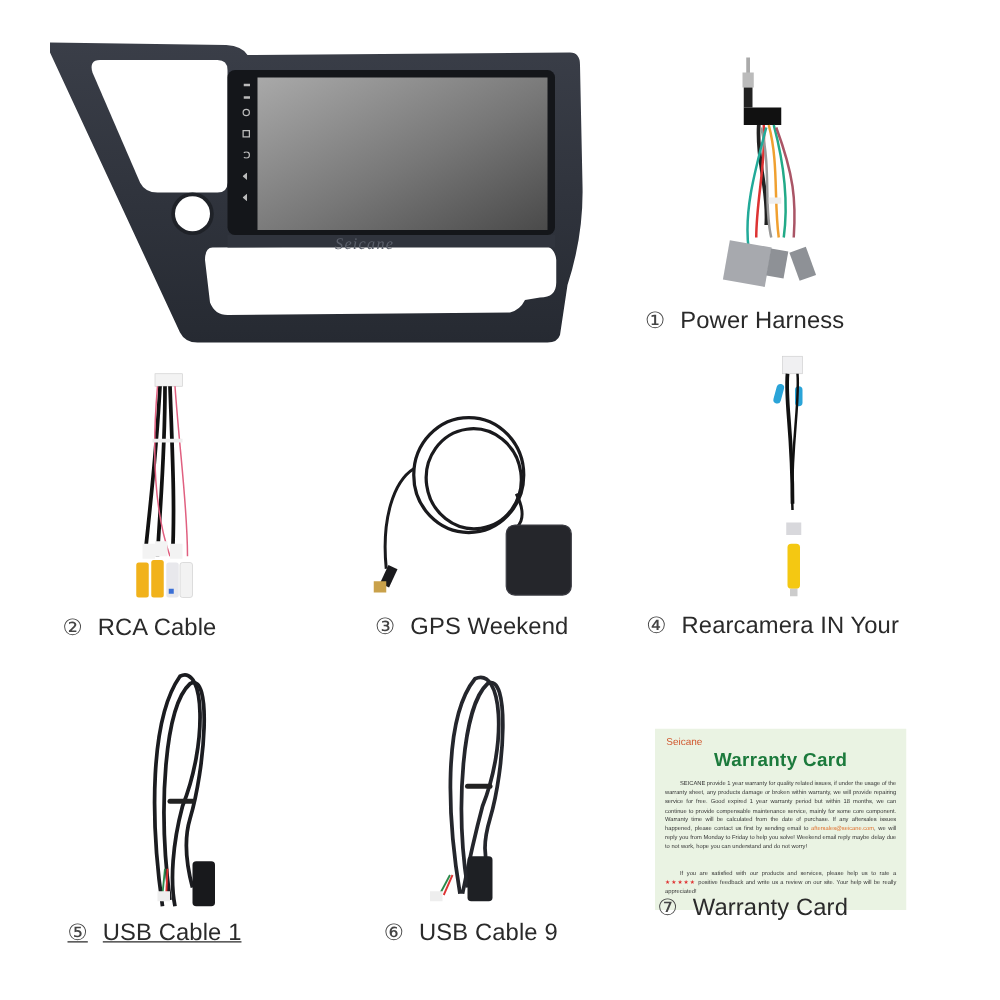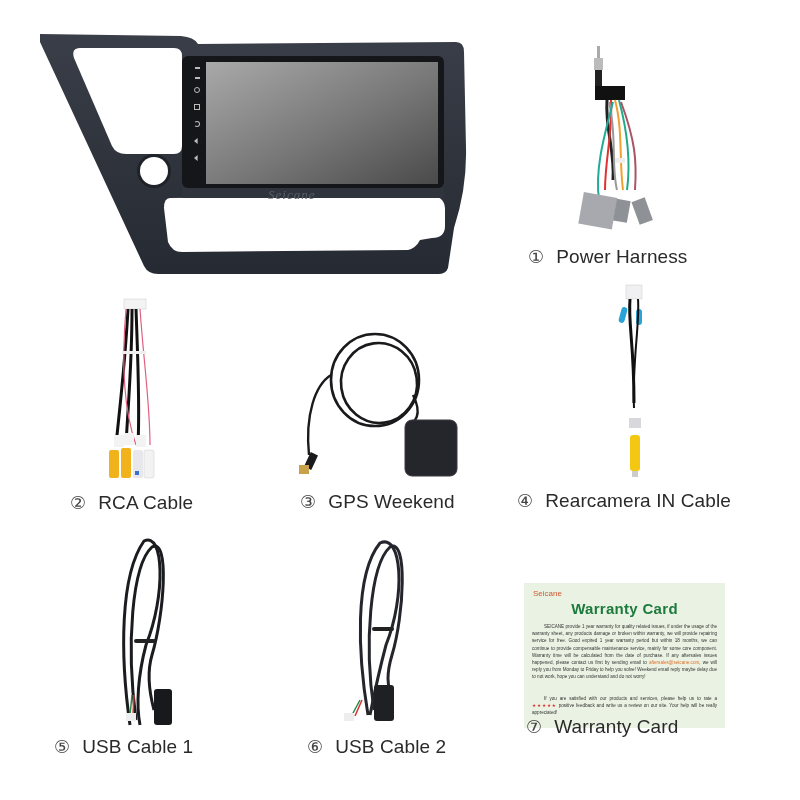--- a/index.html
+++ b/index.html
@@ -82,21 +82,21 @@
         <rect x="6" y="155" width="34" height="32" fill="#a7a9ae"></rect>
       </g>
     <g transform="rotate(10 48 170)">
         <rect x="40" y="160" width="14" height="22" fill="#8e9196"></rect>
       </g>
     <g transform="rotate(-20 70 170)">
         <rect x="60" y="158" width="14" height="24" fill="#8e9196"></rect>
       </g>
   </svg>
 </div>
-<div class="label" style="left:516px; top:246px;margin-left:12px;">
+<div class="label" style="left:516px; top:246px;">
   <span class="num">①</span><span>Power Harness</span>
 </div>
 
 <div class="abs" style="left:100px; top:295px; width:70px; height:195px;">
   <svg width="70" height="195" viewBox="0 0 70 195">
     <rect x="24" y="4" width="22" height="10" fill="#f3f3f3" stroke="#ccc" stroke-width="0.5"></rect>
     <path d="M28 14 C25 70 20 110 16 150" stroke="#111" stroke-width="3" fill="none"></path>
     <path d="M32 14 C32 70 28 110 26 150" stroke="#111" stroke-width="3" fill="none"></path>
     <path d="M36 14 C38 70 40 110 38 150" stroke="#111" stroke-width="3" fill="none"></path>
     <path d="M40 14 C44 70 50 110 50 150" stroke="#e06080" stroke-width="1.2" fill="none"></path>
@@ -105,21 +105,21 @@
     <rect x="14" y="140" width="10" height="12" fill="#f3f3f3"></rect>
     <rect x="24" y="138" width="10" height="12" fill="#f3f3f3"></rect>
     <rect x="36" y="140" width="10" height="12" fill="#f3f3f3"></rect>
     <rect x="9" y="155" width="10" height="28" rx="2" fill="#f1b21b"></rect>
     <rect x="21" y="153" width="10" height="30" rx="2" fill="#f1b21b"></rect>
     <rect x="33" y="155" width="10" height="28" rx="2" fill="#e8e8ec"></rect>
     <rect x="44" y="155" width="10" height="28" rx="2" fill="#f2f2f2" stroke="#ccc" stroke-width="0.5"></rect>
     <rect x="35" y="176" width="4" height="4" fill="#3a6fd6"></rect>
   </svg>
 </div>
-<div class="label" style="left:70px; top:492px;">
+<div class="label" style="left:50px; top:492px;">
   <span class="num">②</span><span>RCA Cable</span>
 </div>
 
 <div class="abs" style="left:295px; top:325px; width:170px; height:160px;">
   <svg width="170" height="160" viewBox="0 0 170 160">
     <ellipse cx="80" cy="55" rx="44" ry="46" stroke="#1a1a1d" stroke-width="2.6" fill="none"></ellipse>
     <ellipse cx="84" cy="58" rx="38" ry="40" stroke="#1a1a1d" stroke-width="2.6" fill="none" transform="rotate(-8 84 58)"></ellipse>
     <path d="M36 50 C20 60 10 90 14 130" stroke="#1a1a1d" stroke-width="2.4" fill="none"></path>
     <rect x="12" y="128" width="8" height="16" fill="#1a1a1d" transform="rotate(25 16 136)"></rect>
     <rect x="4" y="140" width="10" height="9" fill="#c9a14a"></rect>
@@ -138,51 +138,51 @@
     <rect x="10" y="24" width="6" height="16" rx="3" fill="#2aa4d8" transform="rotate(15 13 32)"></rect>
     <rect x="26" y="26" width="6" height="16" rx="3" fill="#2aa4d8"></rect>
     <path d="M20 16 C18 40 24 60 24 120" stroke="#111" stroke-width="3" fill="none"></path>
     <path d="M28 16 C30 40 22 80 24 125" stroke="#111" stroke-width="2" fill="none"></path>
     <rect x="19" y="135" width="12" height="10" fill="#d8d8dc"></rect>
     <rect x="20" y="152" width="10" height="36" rx="3" fill="#f4c812"></rect>
     <rect x="22" y="188" width="6" height="6" fill="#ccc"></rect>
   </svg>
 </div>
 <div class="label" style="left:517px; top:490px;">
-  <span class="num">④</span><span>Rearcamera IN Cable</span>
+  <span class="num">④</span><span>Rearcamera IN Your</span>
 </div>
 
 <div class="abs" style="left:100px; top:535px; width:80px; height:200px;">
   <svg width="80" height="200" viewBox="0 0 80 200">
     <path d="M30 190 C20 120 20 40 44 6 C64 -4 66 60 46 110 C38 140 36 170 40 190" stroke="#1b1c20" stroke-width="3" fill="none"></path>
     <path d="M36 185 C26 110 32 30 52 12 C70 2 64 80 52 120 C46 140 50 160 54 175" stroke="#1b1c20" stroke-width="3" fill="none"></path>
     <rect x="34" y="104" width="22" height="4" fill="#222" rx="2"></rect>
     <path d="M32 160 L30 180" stroke="#2a8a4a" stroke-width="1.5"></path>
     <path d="M34 160 L33 180" stroke="#d33" stroke-width="1.5"></path>
     <rect x="26" y="178" width="10" height="8" fill="#eee"></rect>
     <rect x="54" y="154" width="18" height="36" rx="3" fill="#18191c"></rect>
   </svg>
 </div>
-<div class="label" style="left:54px; top:736px;">
+<div class="label" style="left:54px; top:736px;text-decoration:underline;">
   <span class="num">⑤</span><span>USB Cable 1</span>
 </div>
 
 <div class="abs" style="left:340px; top:535px; width:80px; height:200px;">
   <svg width="80" height="200" viewBox="0 0 80 200">
     <path d="M28 180 C18 120 14 40 40 8 C62 -2 66 60 46 110 C38 140 34 160 30 180" stroke="#24262c" stroke-width="3" fill="none"></path>
     <path d="M34 175 C24 110 30 30 50 12 C68 2 64 80 52 120 C46 140 48 150 50 158" stroke="#24262c" stroke-width="3" fill="none"></path>
     <rect x="32" y="92" width="22" height="4" fill="#222" rx="2"></rect>
     <path d="M20 165 L12 180" stroke="#2a8a4a" stroke-width="1.5"></path>
     <path d="M22 165 L15 181" stroke="#d33" stroke-width="1.5"></path>
     <rect x="4" y="178" width="10" height="8" fill="#eee"></rect>
     <rect x="34" y="150" width="20" height="36" rx="3" fill="#1e2024"></rect>
   </svg>
 </div>
 <div class="label" style="left:307px; top:736px;">
-  <span class="num">⑥</span><span>USB Cable 2</span>
+  <span class="num">⑥</span><span>USB Cable 9</span>
 </div>
 
 <div class="wcard">
   <div class="brand">Seicane</div>
   <div class="title">Warranty Card</div>
   <div class="p p1"><span>SEICANE provide 1 year warranty for quality related issues, if under the usage of the warranty sheet, any products damage or broken within warranty, we will provide repairing service for free. Good expired 1 year warranty period but within 18 months, we can continue to provide compensable maintenance service, mainly for some core component. Warranty time will be calculated from the date of purchase. If any aftersales issues happened, please contact us first by sending email to </span><span class="email">aftersales@seicane.com</span><span>, we will reply you from Monday to Friday to help you solve! Weekend email reply maybe delay due to not work, hope you can understand and do not worry!</span></div>
   <div class="p p2"><span>If you are satisfied with our products and services, please help us to rate a </span><span class="stars">★★★★★</span><span> positive feedback and write us a review on our site. Your help will be really appreciated!</span></div>
 </div>
 <div class="label" style="left:526px; top:716px;">
   <span class="num">⑦</span><span>Warranty Card</span>

